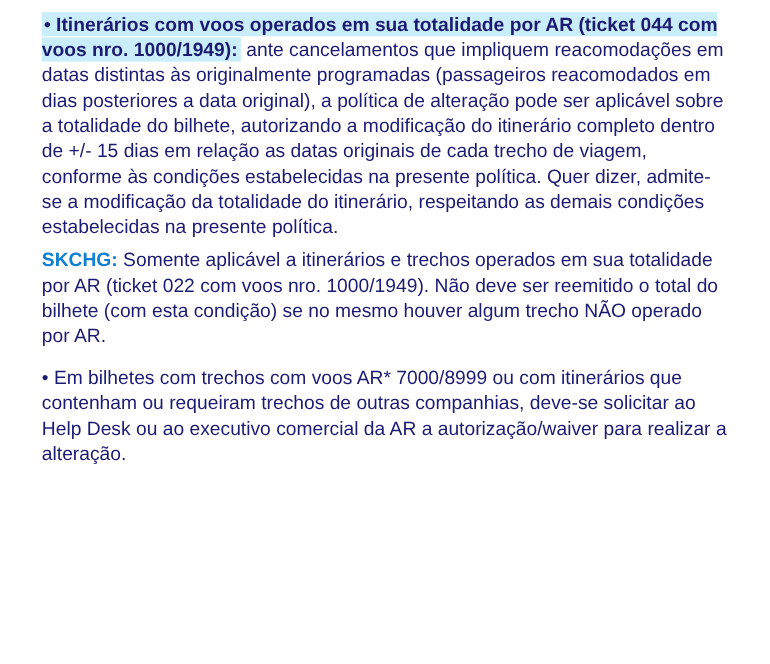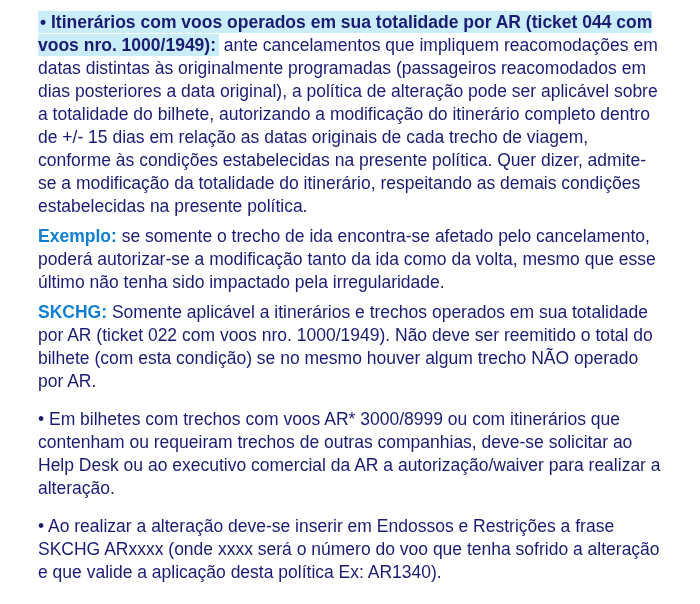--- a/index.html
+++ b/index.html
@@ -44,21 +44,19 @@
     font-weight:bold;
   }
 </style>
 </head>
 <body>
 
 <div class="doc">
 
   <p><span class="hl">• Itinerários com voos operados em sua totalidade por AR (ticket 044 com voos nro. 1000/1949):</span><span> ante cancelamentos que impliquem reacomodações em datas distintas às originalmente programadas (passageiros reacomodados em dias posteriores a data original), a política de alteração pode ser aplicável sobre a totalidade do bilhete, autorizando a modificação do itinerário completo dentro de +/- 15 dias em relação as datas originais de cada trecho de viagem, conforme às condições estabelecidas na presente política. Quer dizer, admite-se a modificação da totalidade do itinerário, respeitando as demais condições estabelecidas na presente política.</span></p>
 
-  <p><span class="accent">Exemplo:</span><span> se somente o trecho de ida encontra-se afetado pelo cancelamento, poderá autorizar-se a modificação tanto da ida como da volta, mesmo que esse último não tenha sido impactado pela irregularidade.</span></p>
 
   <p><span class="accent">SKCHG:</span><span> Somente aplicável a itinerários e trechos operados em sua totalidade por AR (ticket 022 com voos nro. 1000/1949). Não deve ser reemitido o total do bilhete (com esta condição) se no mesmo houver algum trecho NÃO operado por AR.</span></p>
 
-  <p class="spaced">• Em bilhetes com trechos com voos AR* 3000/8999 ou com itinerários que contenham ou requeiram trechos de outras companhias, deve-se solicitar ao Help Desk ou ao executivo comercial da AR a autorização/waiver para realizar a alteração.</p>
+  <p class="spaced">• Em bilhetes com trechos com voos AR* 7000/8999 ou com itinerários que contenham ou requeiram trechos de outras companhias, deve-se solicitar ao Help Desk ou ao executivo comercial da AR a autorização/waiver para realizar a alteração.</p>
 
-  <p class="spaced">• Ao realizar a alteração deve-se inserir em Endossos e Restrições a frase SKCHG ARxxxx (onde xxxx será o número do voo que tenha sofrido a alteração e que valide a aplicação desta política Ex: AR1340).</p>
 
 </div>
 
 </body></html>

